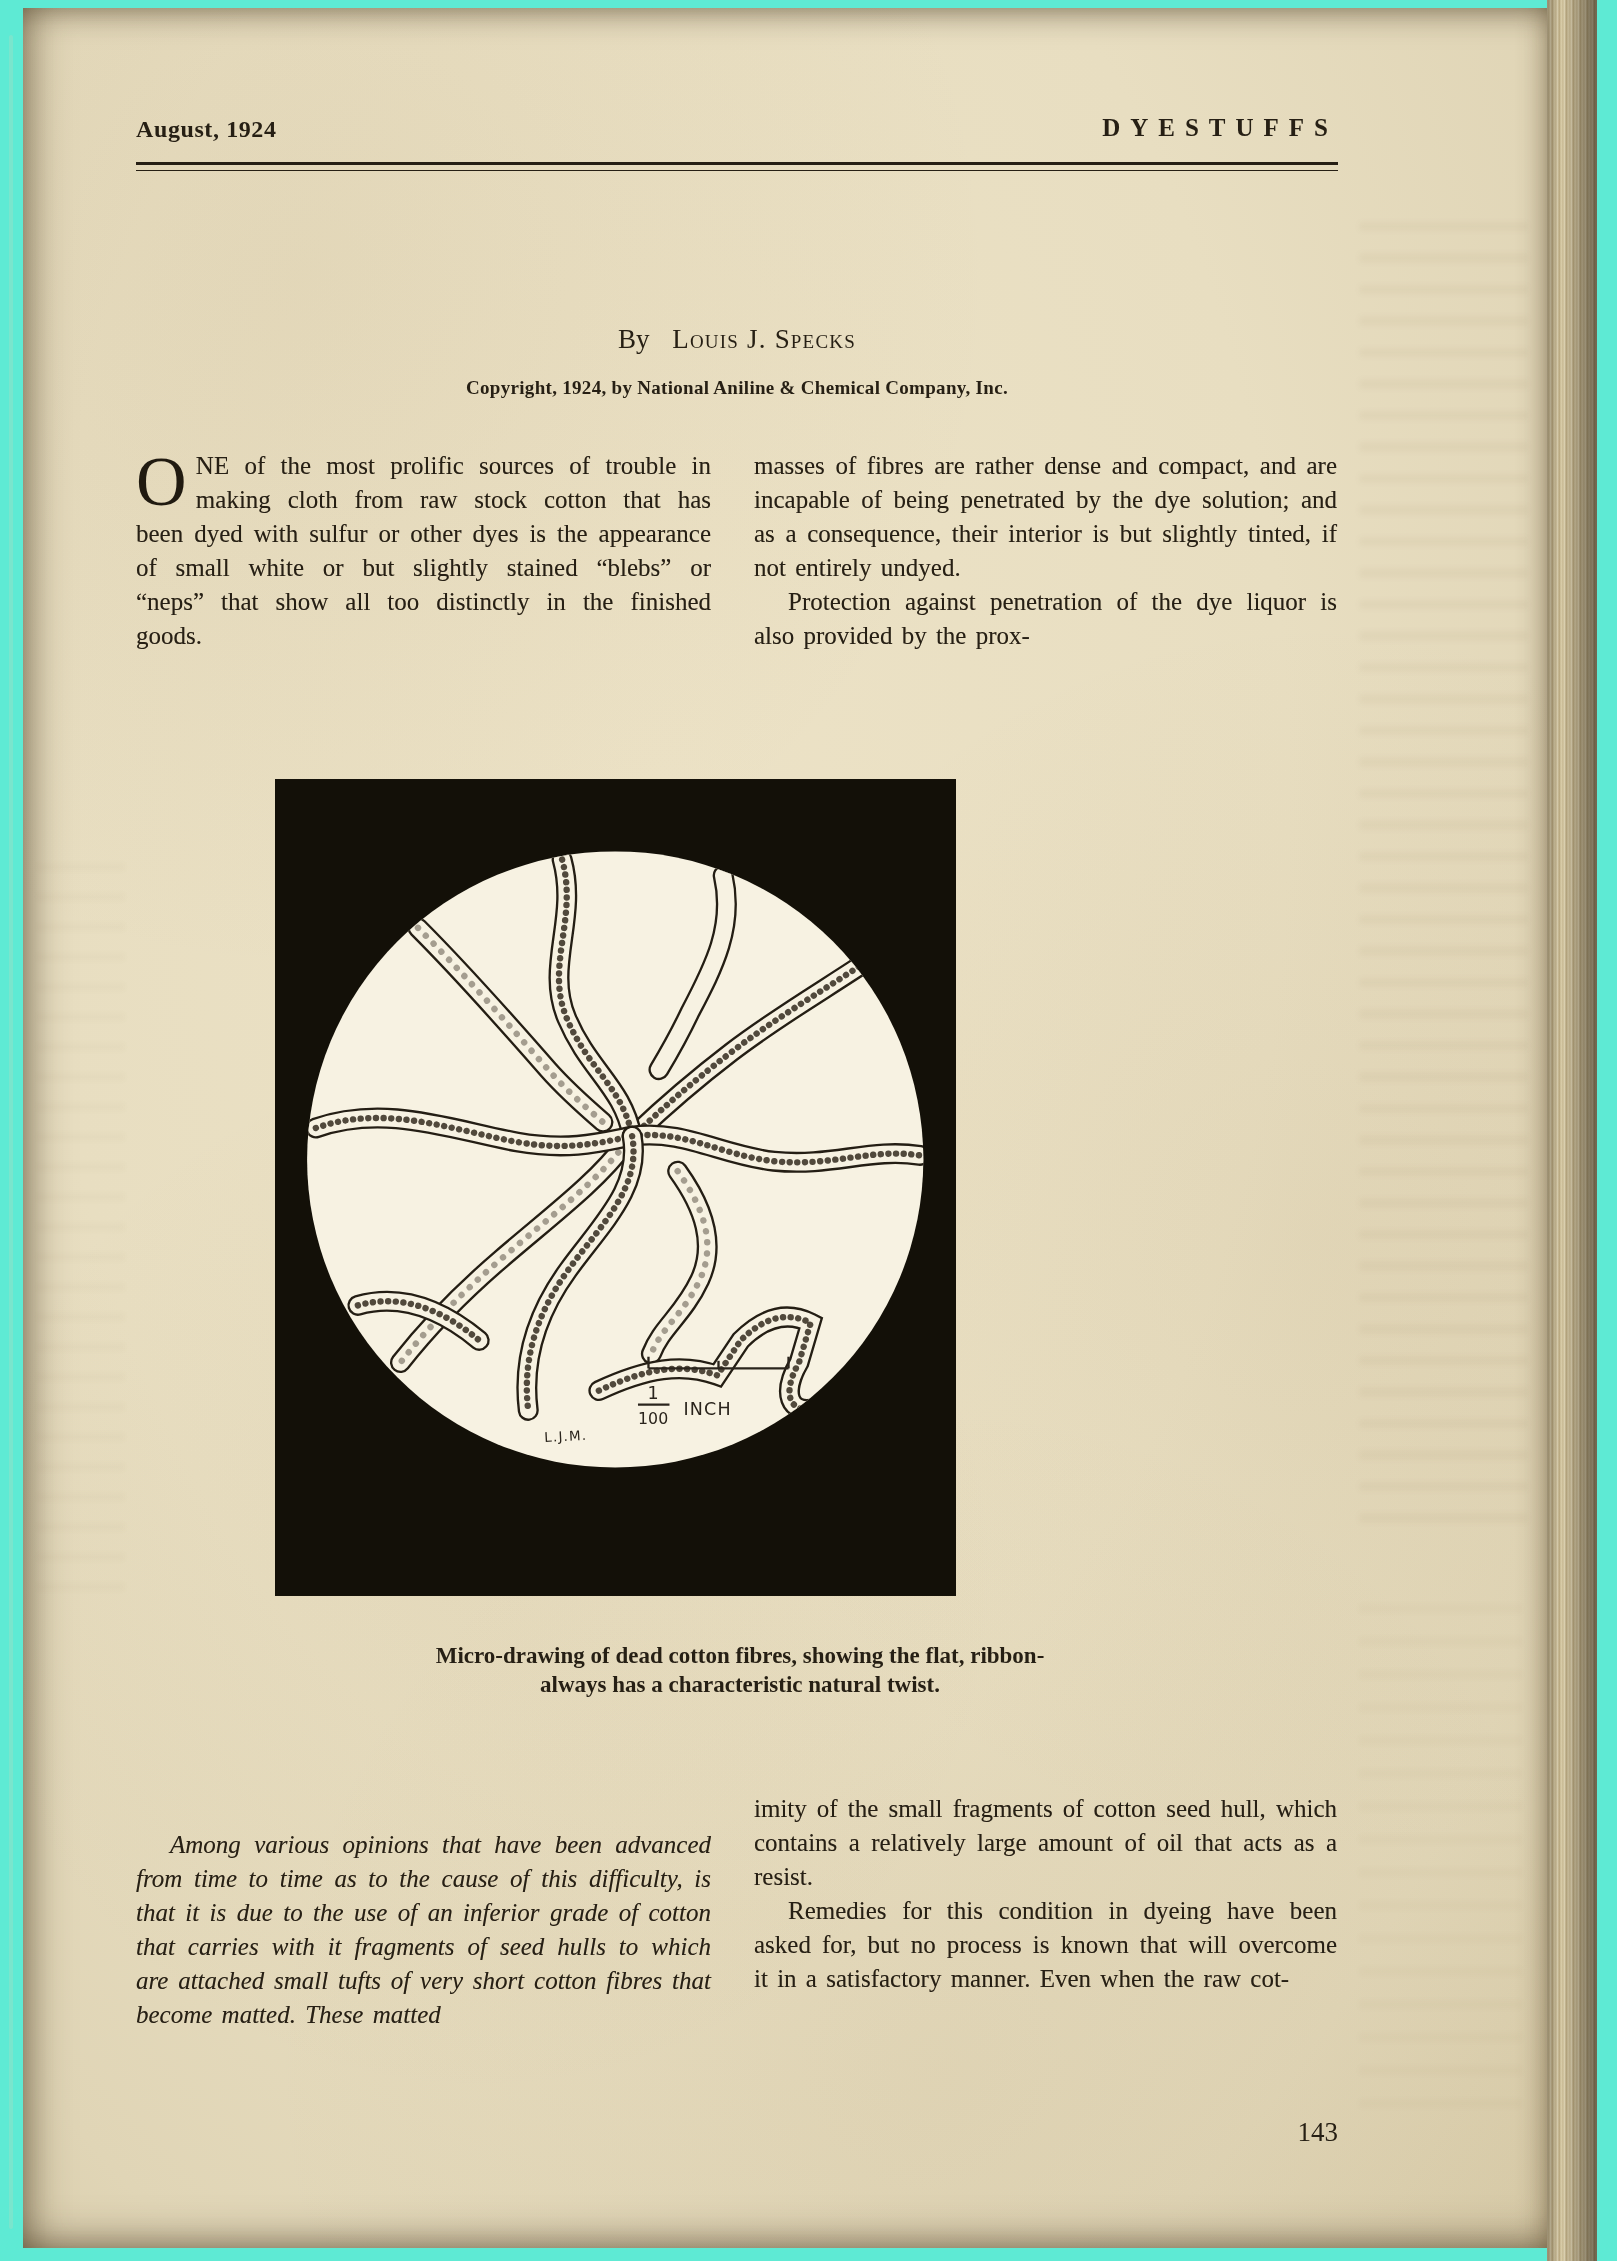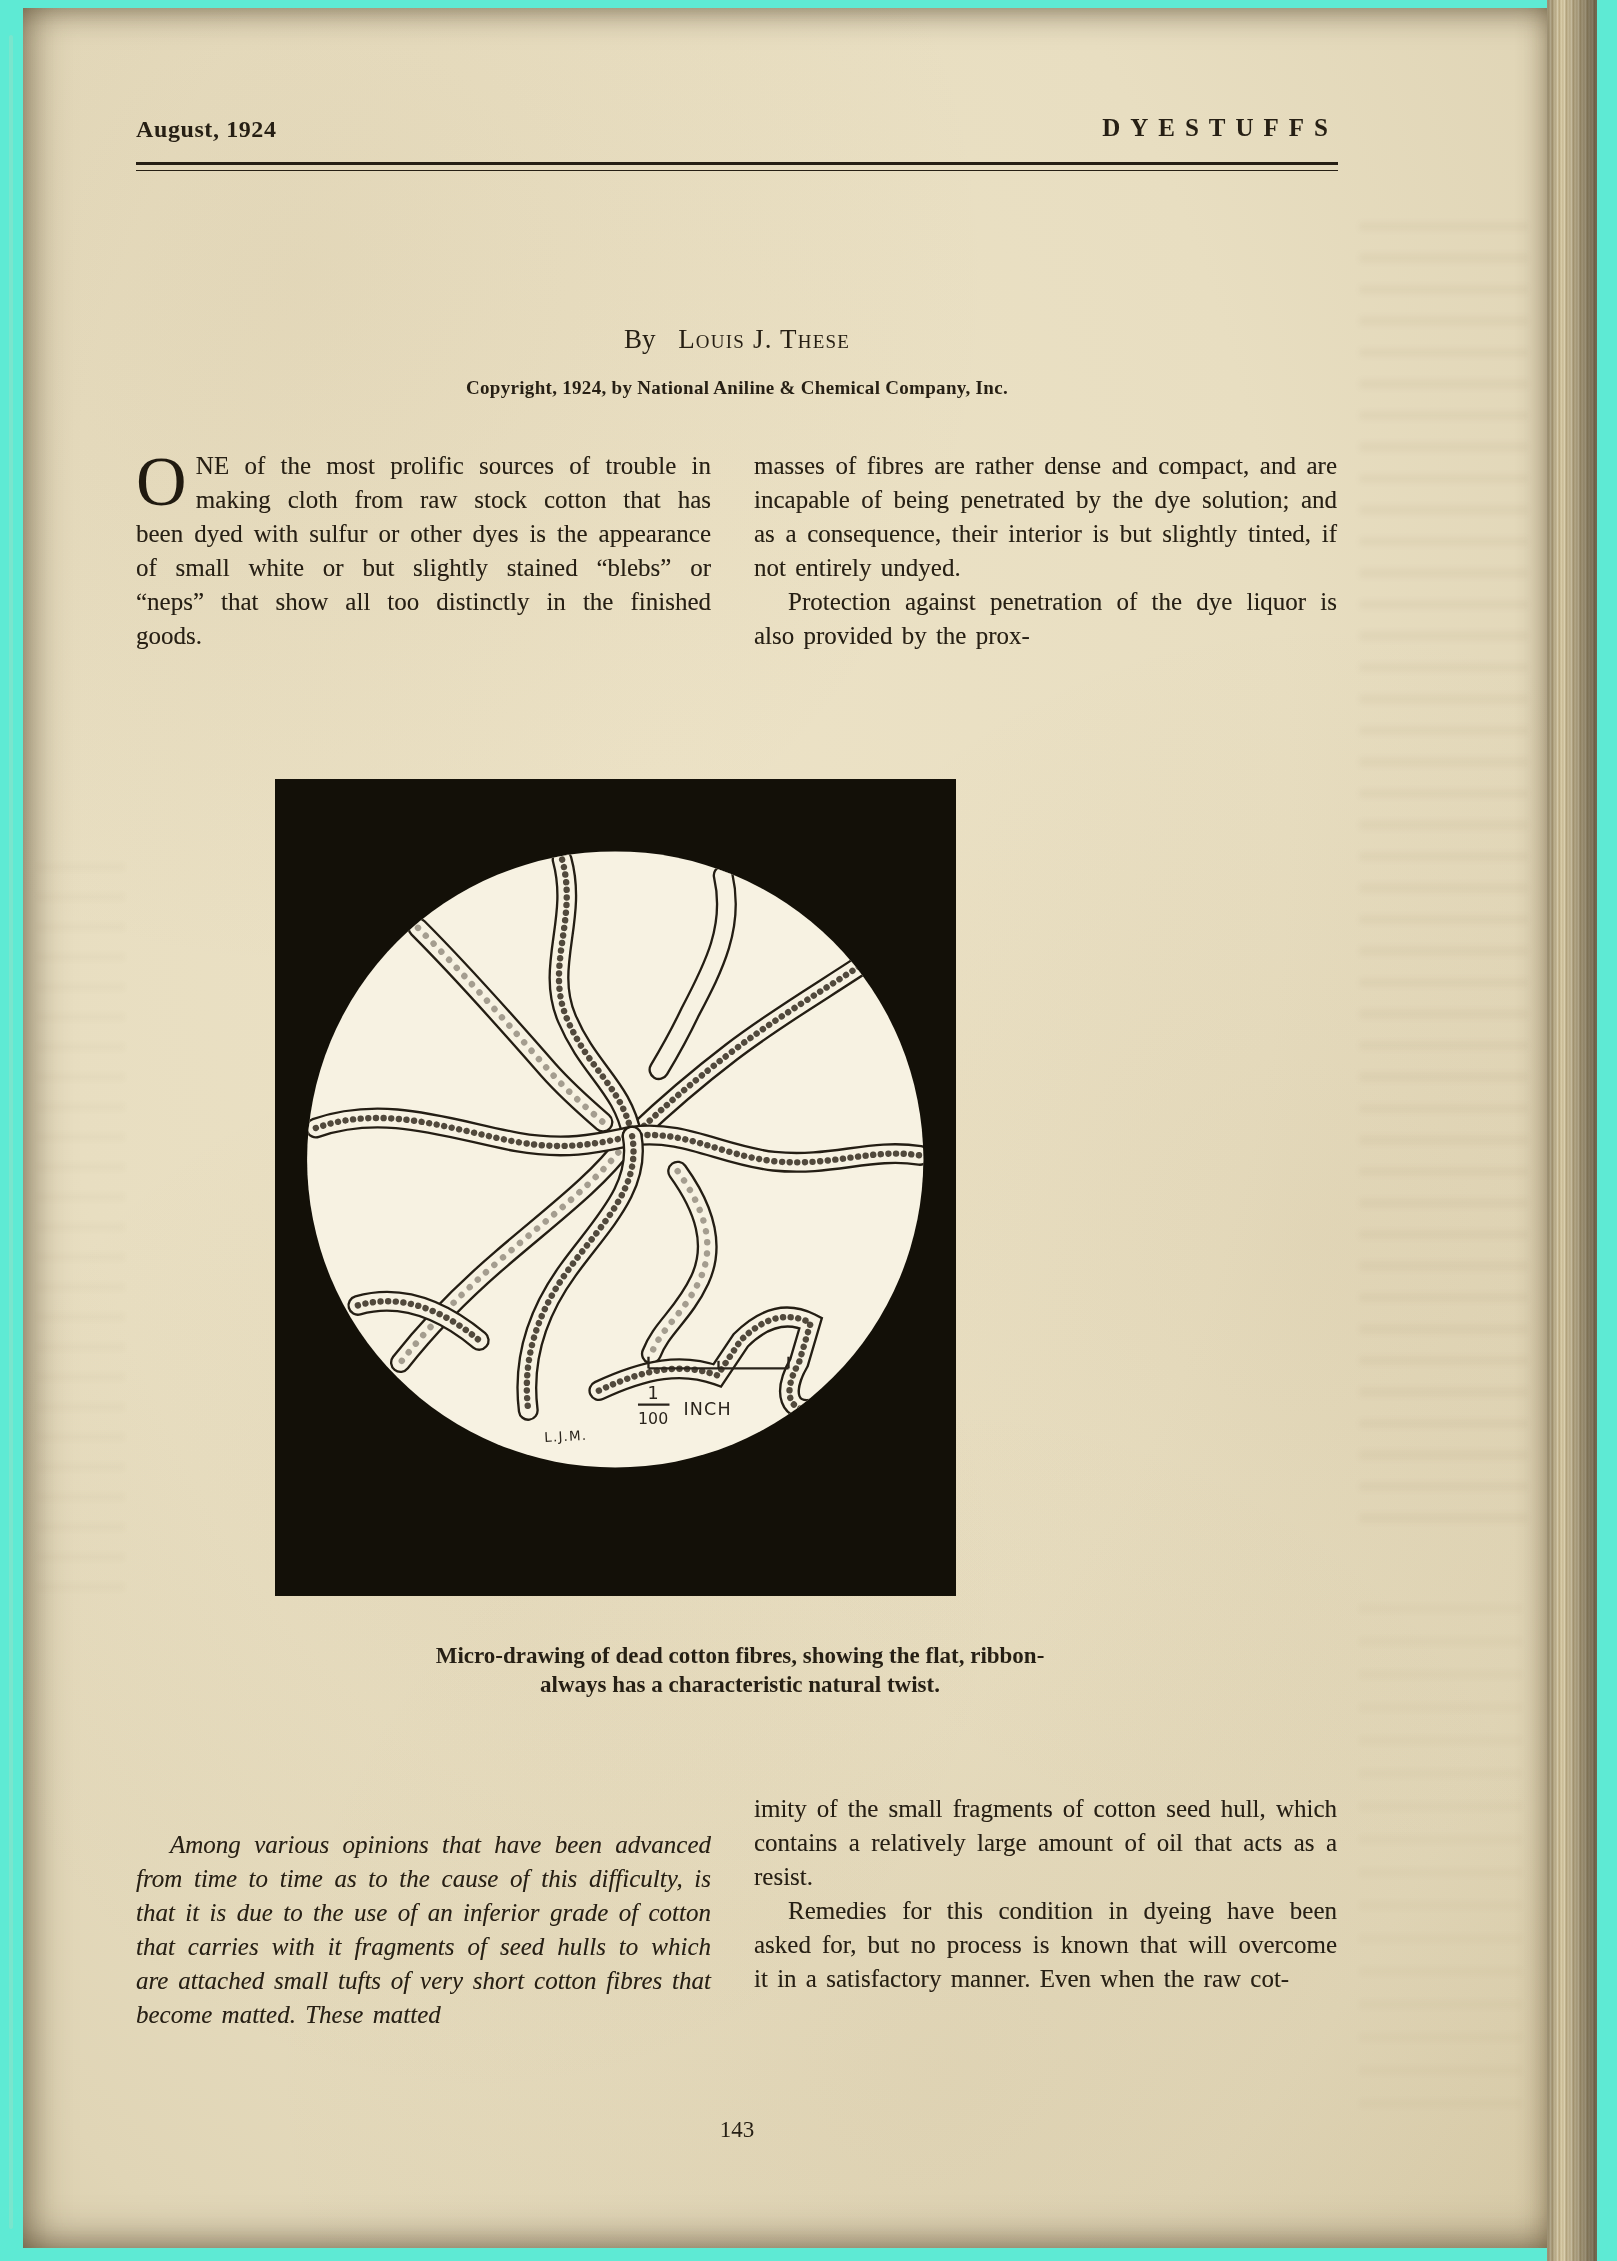--- a/index.html
+++ b/index.html
@@ -101,21 +101,21 @@
           stroke-dasharray:0.1 13; opacity:.9; }
   .stip.light { opacity:.45; stroke-dasharray:0.1 19; }
   .sbar { stroke:#2a241c; stroke-width:4; }
   .svgtext { fill:#2a241c; font-family:"DejaVu Sans","Liberation Sans",sans-serif; }
 
   .caption {
     position:absolute; left:210px; top:1641px; width:788px; text-align:center;
     font-size:23px; line-height:29px; font-weight:bold; color:#261f14;
   }
   .page-number {
-    position:absolute; left:0; top:2117px; width:100%; text-align:center; font-size:23px;
+    position:absolute; left:0; top:2117px; width:100%; text-align:right; font-size:27px;
   }
 </style>
 </head>
 <body>
 
 <div class="stage">
 
   <div class="paper">
     <div class="mottle"></div>
   </div>
@@ -127,21 +127,21 @@
   <div class="ghost g3"></div>
 
   <div class="print">
 
     <div class="header-date">August, 1924</div>
     <div class="header-journal">DYESTUFFS</div>
     <div class="header-rule"></div>
 
     <div class="byline">
       <span class="by">By</span>
-      <span class="name">Louis J. These</span>
+      <span class="name">Louis J. Specks</span>
     </div>
     <div class="copyright">Copyright, 1924, by National Aniline &amp; Chemical Company, Inc.</div>
 
     <div class="col top-left">
       <p><span class="dropcap">O</span><span>NE of the most prolific sources of trouble in making cloth from raw stock cotton that has been dyed with sulfur or other dyes is the appearance of small white or but slightly stained “blebs” or “neps” that show all too distinctly in the finished goods.</span></p>
     </div>
 
     <div class="col top-right">
       <p>masses of fibres are rather dense and compact, and are incapable of being penetrated by the dye solution; and as a consequence, their interior is but slightly tinted, if not entirely undyed.</p>
       <p class="indent">Protection against penetration of the dye liquor is also provided by the prox-</p>

